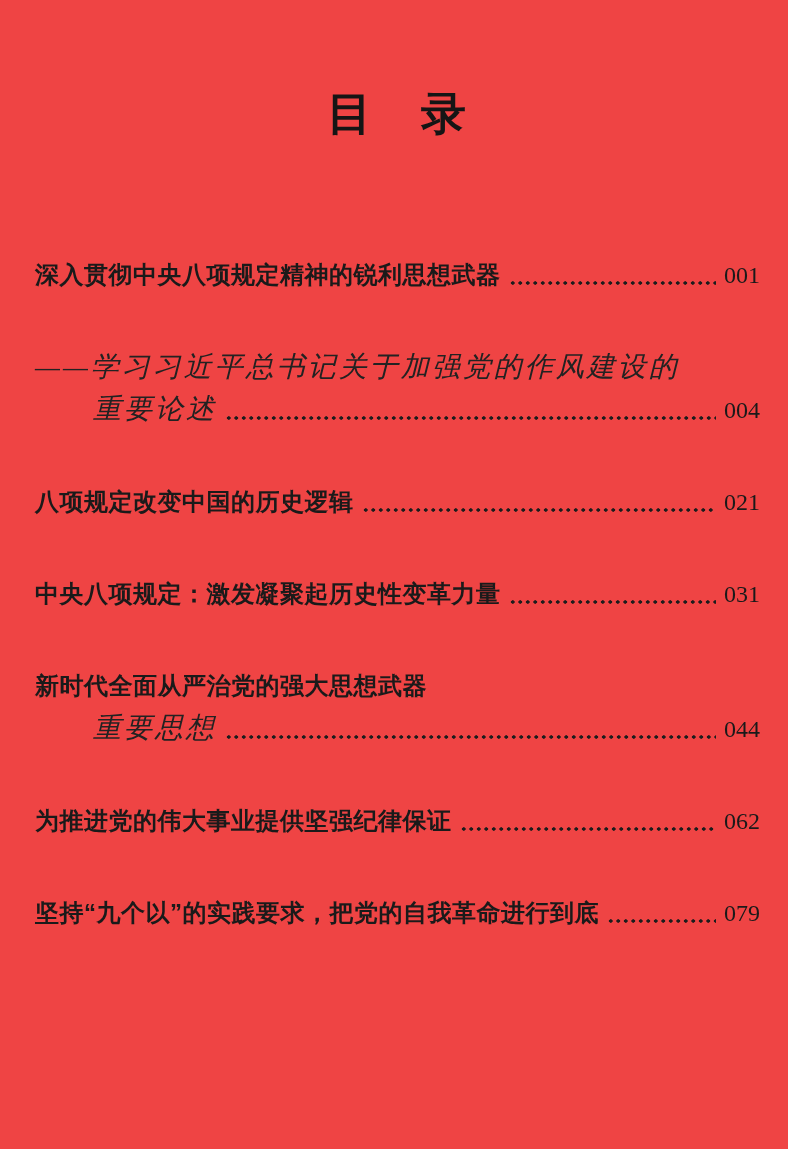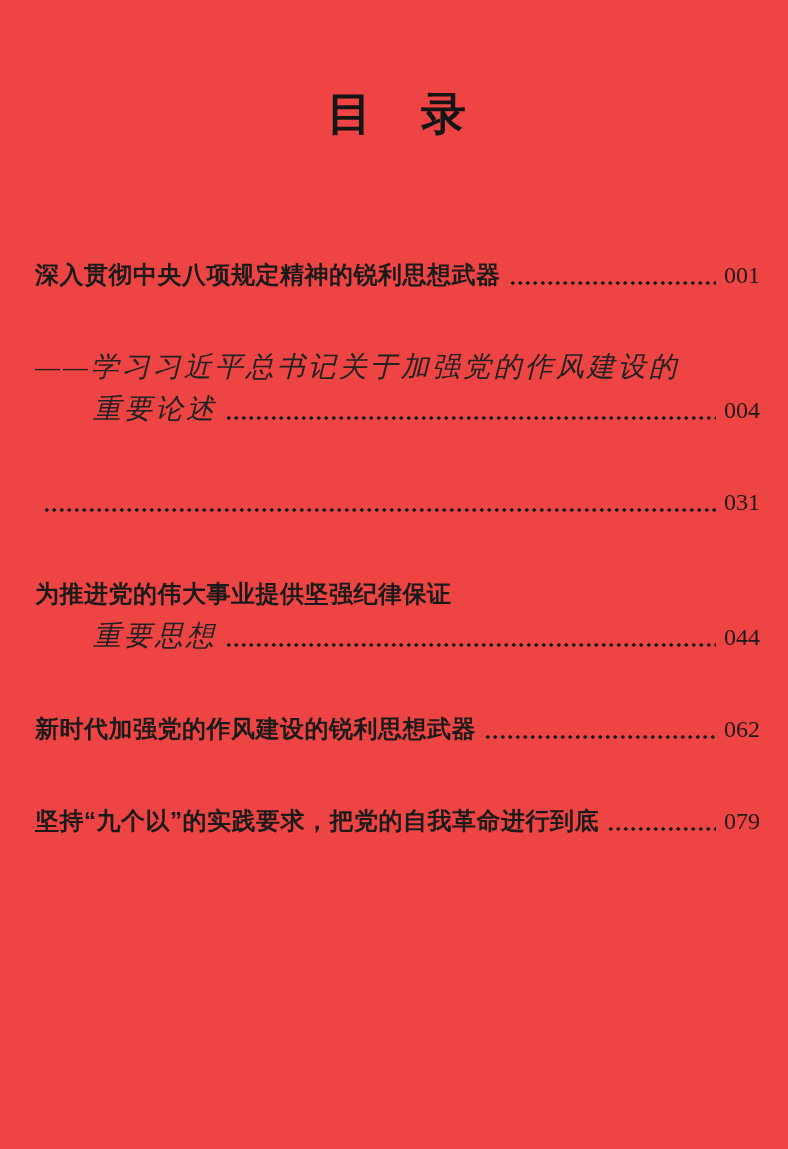--- a/index.html
+++ b/index.html
@@ -104,40 +104,48 @@
 
     <div class="toc-entry">
       <div class="subtitle">——学习习近平总书记关于加强党的作风建设的</div>
       <div class="row">
         <span class="subtitle indent">重要论述</span>
         <span class="leader"></span>
         <span class="page-num">004</span>
       </div>
     </div>
 
+    <div class="toc-entry">
+      <div class="row">
+        <span class="entry-title">八项规定改变中国的历史逻辑</span>
+        <span class="leader"></span>
+        <span class="page-num">021</span>
+      </div>
+    </div>
 
     <div class="toc-entry">
       <div class="row">
+        <span class="entry-title">中央八项规定：激发凝聚起历史性变革力量</span>
         <span class="leader"></span>
         <span class="page-num">031</span>
       </div>
     </div>
 
     <div class="toc-entry">
-      <div class="entry-title">为推进党的伟大事业提供坚强纪律保证</div>
+      <div class="entry-title">新时代全面从严治党的强大思想武器</div>
       <div class="row">
         <span class="subtitle indent">重要思想</span>
         <span class="leader"></span>
         <span class="page-num">044</span>
       </div>
     </div>
 
     <div class="toc-entry">
       <div class="row">
-        <span class="entry-title">新时代加强党的作风建设的锐利思想武器</span>
+        <span class="entry-title">为推进党的伟大事业提供坚强纪律保证</span>
         <span class="leader"></span>
         <span class="page-num">062</span>
       </div>
     </div>
 
     <div class="toc-entry">
       <div class="row">
         <span class="entry-title">坚持“九个以”的实践要求，把党的自我革命进行到底</span>
         <span class="leader"></span>
         <span class="page-num">079</span>

